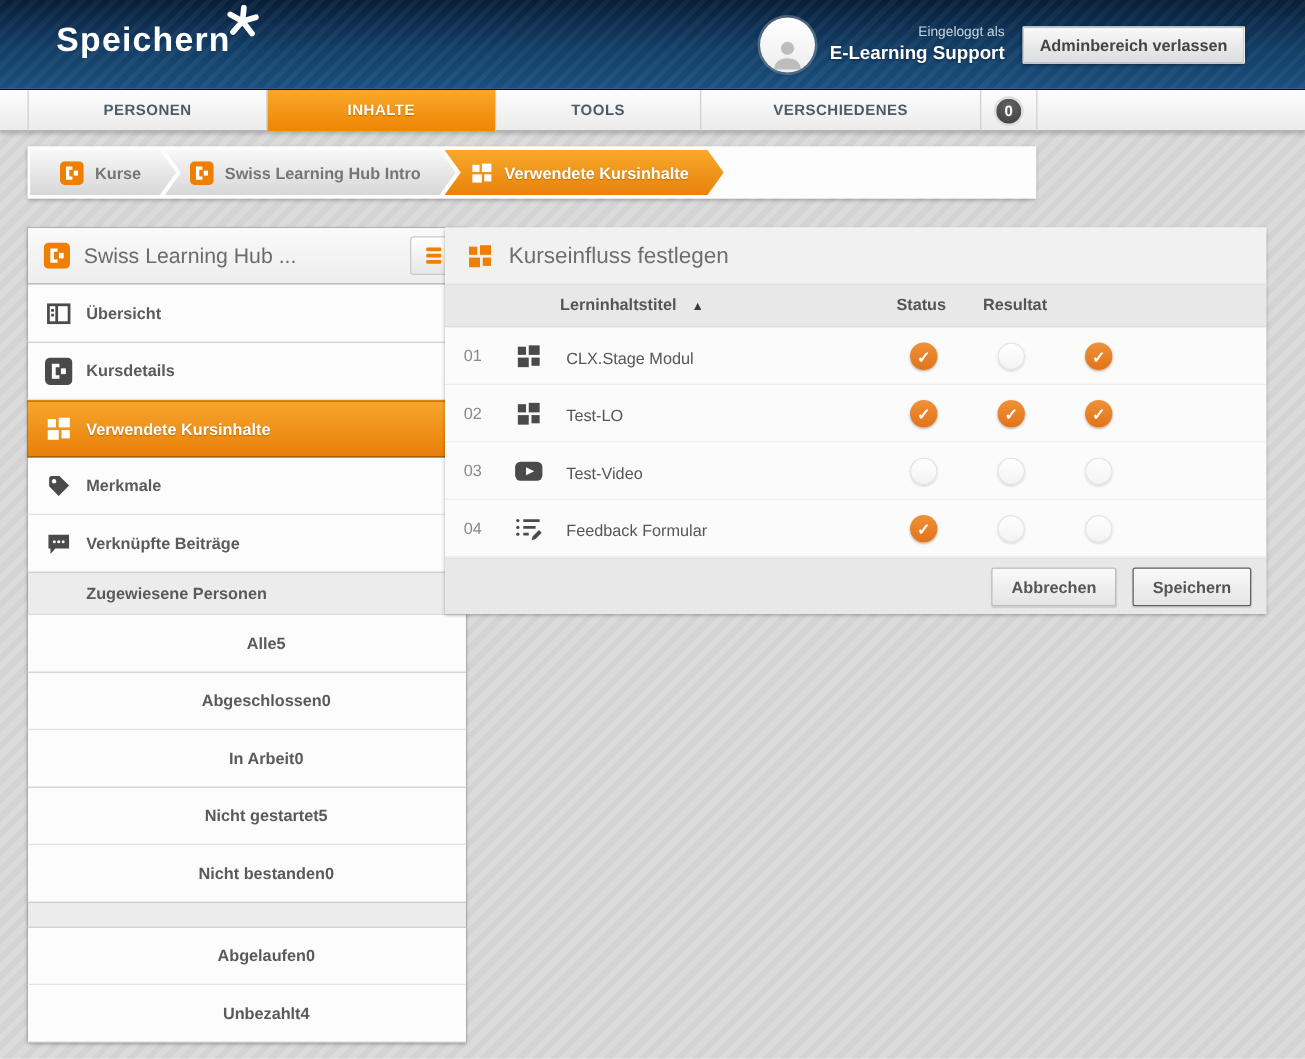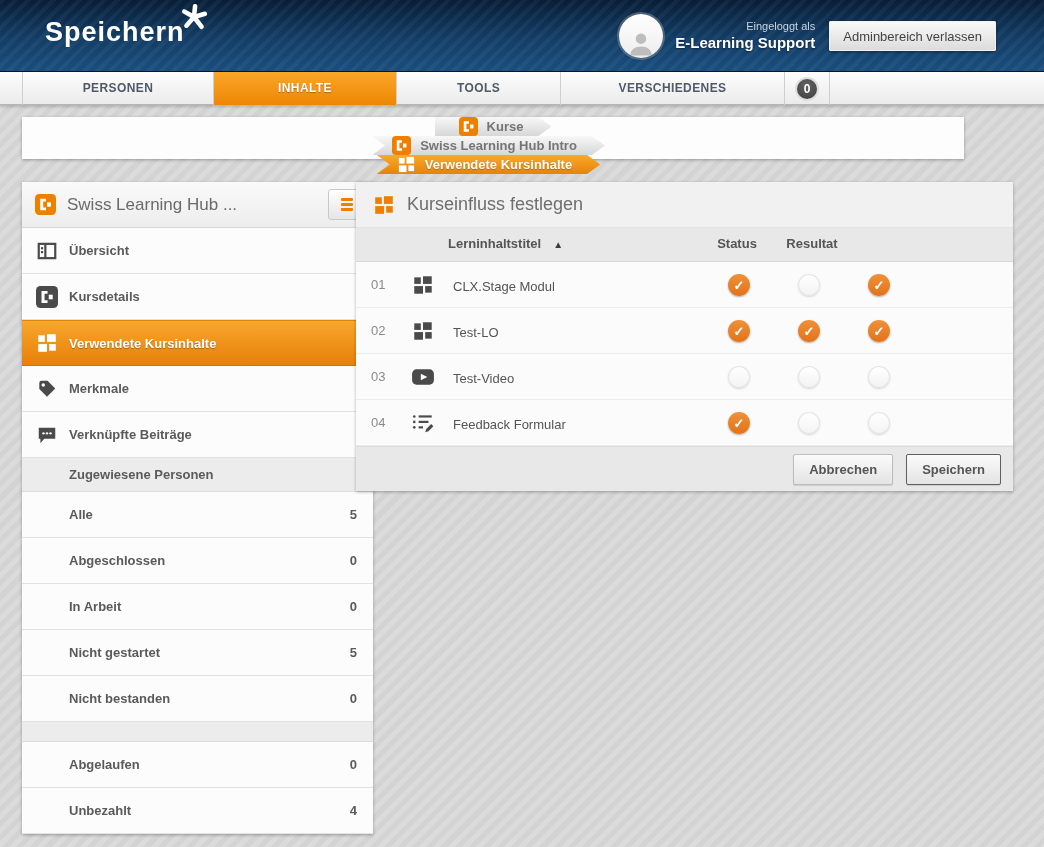--- a/index.html
+++ b/index.html
@@ -21,43 +21,43 @@
   .logo { position:absolute; left:45px; top:17px; color:#fff; font-size:27px; font-weight:bold; letter-spacing:1px; }
   .logo .star { position:absolute; right:-22px; top:-13px; width:26px; height:26px; }
   .user-area { position:absolute; right:48px; top:0; height:72px; display:flex; align-items:center; gap:12px; }
   .avatar { width:44px; height:44px; border-radius:50%; background:linear-gradient(#ffffff,#ededed);
             box-shadow:0 0 0 2px rgba(255,255,255,0.25), 0 1px 3px rgba(0,0,0,0.5);
             display:flex; align-items:flex-end; justify-content:center; overflow:hidden; }
   .avatar svg { width:30px; height:30px; }
   .user-meta { text-align:right; line-height:1.25; margin-right:2px; }
   .user-meta .l1 { font-size:11px; color:#c9d4df; }
   .user-meta .l2 { font-size:15px; font-weight:bold; color:#fff; text-shadow:0 1px 2px rgba(0,0,0,0.5); }
-  .logout-btn { height:30px; padding:0 13px; font-family:inherit; font-size:13px; font-weight:normal; color:#444;
+  .logout-btn { height:30px; padding:0 13px; font-family:inherit; font-size:13px; font-weight:bold; color:#444;
                 background:linear-gradient(#f9f9f9,#dcdcdc); border:1px solid #f2f2f2; border-radius:1px;
                 box-shadow:0 1px 3px rgba(0,0,0,0.45); cursor:pointer; }
 
   
   .tabbar { position:relative; height:33px; background:linear-gradient(#fdfdfd,#ebebeb);
             border-bottom:1px solid #b5b5b5; box-shadow:0 2px 3px rgba(0,0,0,0.18);
             display:flex; padding-left:22px; }
   .tab { height:33px; line-height:33px; text-align:center; font-size:12px; font-weight:bold;
          color:#4e5a66; letter-spacing:0.4px; border-right:1px solid #cfcfcf; cursor:pointer; }
   .tab:first-child { border-left:1px solid #cfcfcf; }
   .tab.t0 { width:192px; } .tab.t1 { width:183px; } .tab.t2 { width:183px; }
   .tab.t3 { width:164px; } .tab.t4 { width:224px; }
   .tab.active { background:linear-gradient(#f9a72a,#ee8604); color:#fff; text-shadow:0 1px 1px rgba(0,0,0,0.3); }
   .badge-cell { width:45px; height:33px; display:flex; align-items:center; justify-content:center;
                 border-right:1px solid #cfcfcf; }
   .badge { width:24px; height:24px; border-radius:50%; background:radial-gradient(circle at 50% 30%,#636363,#3e3e3e);
            border:2px solid #dedede; color:#fff; font-size:12px; font-weight:bold;
            display:flex; align-items:center; justify-content:center; cursor:pointer; }
 
   
-  .breadcrumb-bar { position:absolute; left:22px; top:117px; width:942px; height:42px; background:#fdfdfd;
-                    box-shadow:0 1px 3px rgba(0,0,0,0.3); display:flex; align-items:center; padding:0 2px;flex-direction:column; }
+  .breadcrumb-bar { position:absolute; left:22px; top:117px; width:807px; height:42px; background:#fdfdfd;
+                    box-shadow:0 1px 3px rgba(0,0,0,0.3); display:flex; align-items:center; padding:0 2px; }
   .crumb { position:relative; display:flex; align-items:center; height:36px; padding:0 28px 0 20px;
            font-size:13px; font-weight:bold; color:#757575; cursor:pointer;
            background:linear-gradient(#f8f8f8,#d7d7d7);
            clip-path:polygon(0 0, calc(100% - 13px) 0, 100% 50%, calc(100% - 13px) 100%, 0 100%, 13px 50%); }
   .crumb.first { clip-path:polygon(0 0, calc(100% - 13px) 0, 100% 50%, calc(100% - 13px) 100%, 0 100%); padding-left:24px; }
   .crumb + .crumb { margin-left:-9px; }
   .crumb.active { background:linear-gradient(#f8a92b,#e8820a); color:#fff; text-shadow:0 1px 1px rgba(0,0,0,0.25); }
   .crumb .cicon { width:19px; height:19px; margin-right:9px; color:#ee7f00; }
   .crumb.active .cicon { color:#ffffff; }
   .crumb .cicon svg { width:19px; height:19px; display:block; }
@@ -77,21 +77,21 @@
   .side-item { height:46px; background:#fcfcfc; border-bottom:1px solid #e2e2e2; display:flex; align-items:center;
                padding:0 27px 0 14px; font-size:13px; font-weight:bold; color:#5a5a5a; cursor:pointer; }
   .side-item .sicon { width:22px; height:22px; margin-right:11px; color:#4a4a4a; flex:none; }
   .side-item .sicon svg { width:22px; height:22px; display:block; }
   .side-item.active { background:linear-gradient(#f7a62c,#e8800a); border-top:1px solid #e08504; border-bottom:1px solid #ce7500;
                       color:#fff; text-shadow:0 1px 1px rgba(0,0,0,0.3); height:46px; }
   .side-item.active .sicon { color:#fff; }
   .side-section { height:34px; background:#ececec; border-bottom:1px solid #dcdcdc; display:flex; align-items:center;
                   padding-left:47px; font-size:13px; font-weight:bold; color:#5a5a5a; }
   .side-filter { height:46px; background:#fcfcfc; border-bottom:1px solid #e2e2e2; display:flex; align-items:center;
-                 justify-content:space-between; padding:0 16px 0 47px; font-size:13px; font-weight:bold; color:#5a5a5a; cursor:pointer; }
+                 justify-content:center; padding:0 16px 0 47px; font-size:13px; font-weight:bold; color:#5a5a5a; cursor:pointer; }
   .side-divider { height:20px; background:#ececec; border-bottom:1px solid #dcdcdc; }
 
   
   .main { position:absolute; left:356px; top:182px; width:657px; box-shadow:0 1px 3px rgba(0,0,0,0.3); background:#fbfbfb; }
   .main-header { height:46px; background:#f1f1f1; border-bottom:1px solid #e3e3e3; display:flex; align-items:center; padding-left:17px; }
   .main-header .micon { width:22px; height:22px; color:#ee7f00; }
   .main-header .micon svg { width:22px; height:22px; display:block; }
   .main-title { margin-left:12px; font-size:18px; color:#6e6e6e; }
   .thead { position:relative; height:34px; background:#e8e8e8; border-bottom:1px solid #d8d8d8;
            font-size:13px; font-weight:bold; color:#555; }

